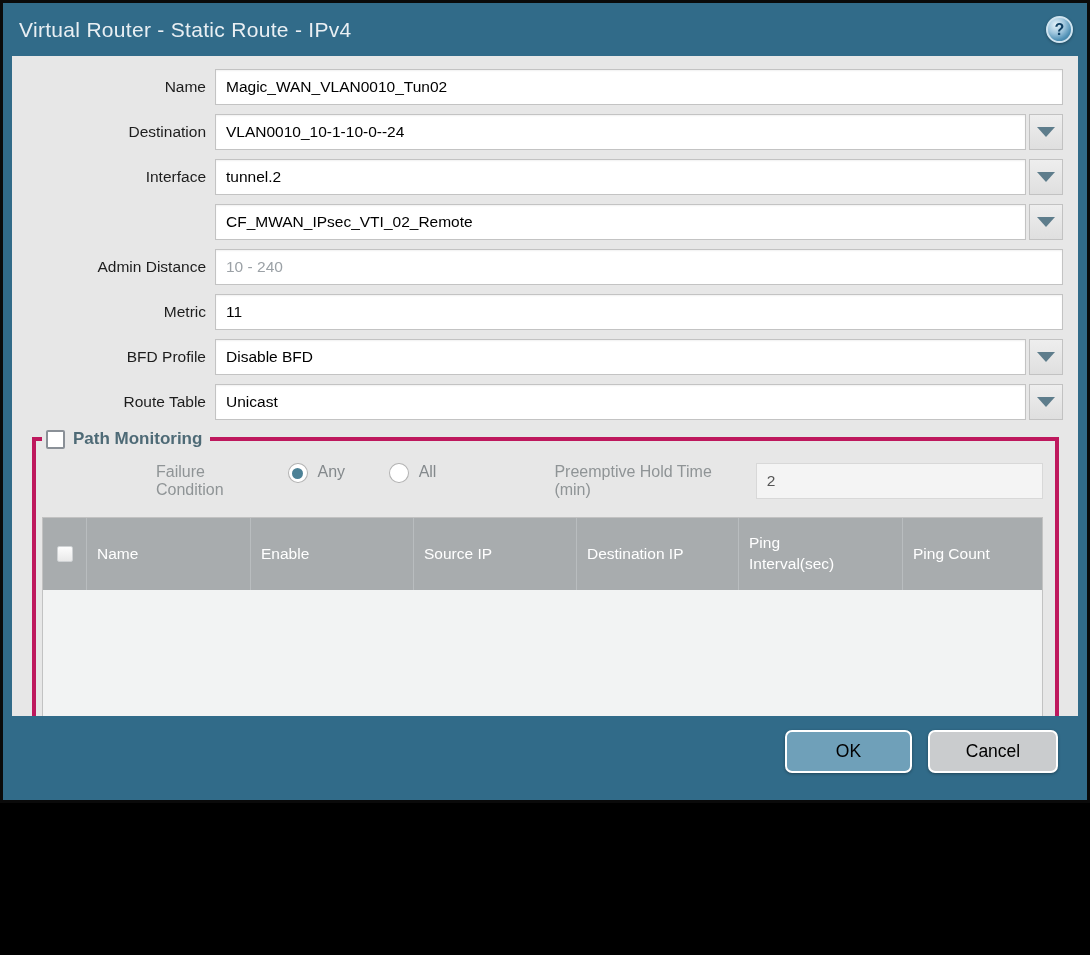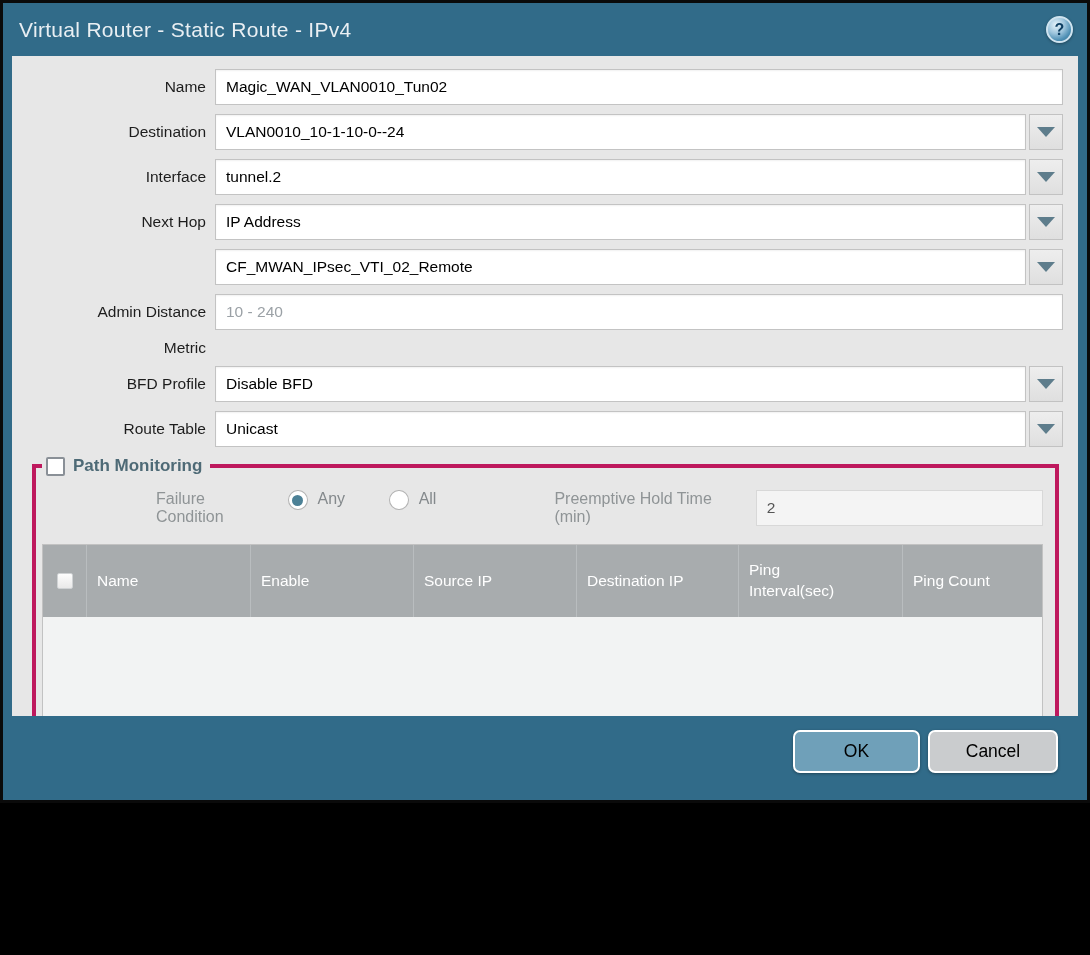--- a/index.html
+++ b/index.html
@@ -150,21 +150,21 @@
   }
   .plus { color:#7ea524; }
   .minus { color:#cb8181; }
   .tbtn-add .tbtn-label { color:#fff; font-size:20px; }
   .tbtn-del .tbtn-label { color:#c5c8ca; font-size:16px; }
   .tbtn-del { cursor:default; }
 
   
   .footer {
     flex:0 0 84px; display:flex; justify-content:flex-end;
-    align-items:flex-start; padding:14px 29px 0 0; gap:8px;
+    align-items:flex-start; padding:14px 29px 0 0; gap:16px;
   }
   .btn {
     height:43px; border-radius:7px;
     border:2px solid #fff;
     font-family:"Liberation Sans", sans-serif;
     font-size:17.5px; color:#000; cursor:pointer;
     box-shadow:0 1px 3px rgba(0,0,0,.35);
   }
   .btn-ok { width:127px; background:#6fa0b9; }
   .btn-cancel { width:130px; background:#caccce; }
@@ -201,49 +201,43 @@
     <div class="frow">
       <label>Interface</label>
       <div class="ibox">
         <input type="text" value="tunnel.2" style="">
         <div class="dd-btn">
             <span class="dd-tri"></span>
           </div>
       </div>
     </div>
 
-    <div class="frow">
-      <label>Next Hop</label>
-      <div class="ibox">
-        <input type="text" value="IP Address" style="">
-        <div class="dd-btn">
-            <span class="dd-tri"></span>
-          </div>
-      </div>
-    </div>
 
     <div class="frow">
       <label></label>
       <div class="ibox">
         <input type="text" value="CF_MWAN_IPsec_VTI_02_Remote" style="">
         <div class="dd-btn">
             <span class="dd-tri"></span>
           </div>
       </div>
     </div>
 
     <div class="frow">
       <label>Admin Distance</label>
       <div class="ibox">
         <input type="text" placeholder="10 - 240" style="">
       </div>
     </div>
 
     <div class="frow">
       <label>Metric</label>
+      <div class="ibox">
+        <input type="text" value="11" style="">
+      </div>
     </div>
 
     <div class="frow">
       <label>BFD Profile</label>
       <div class="ibox">
         <input type="text" value="Disable BFD" style="">
         <div class="dd-btn">
             <span class="dd-tri"></span>
           </div>
       </div>

